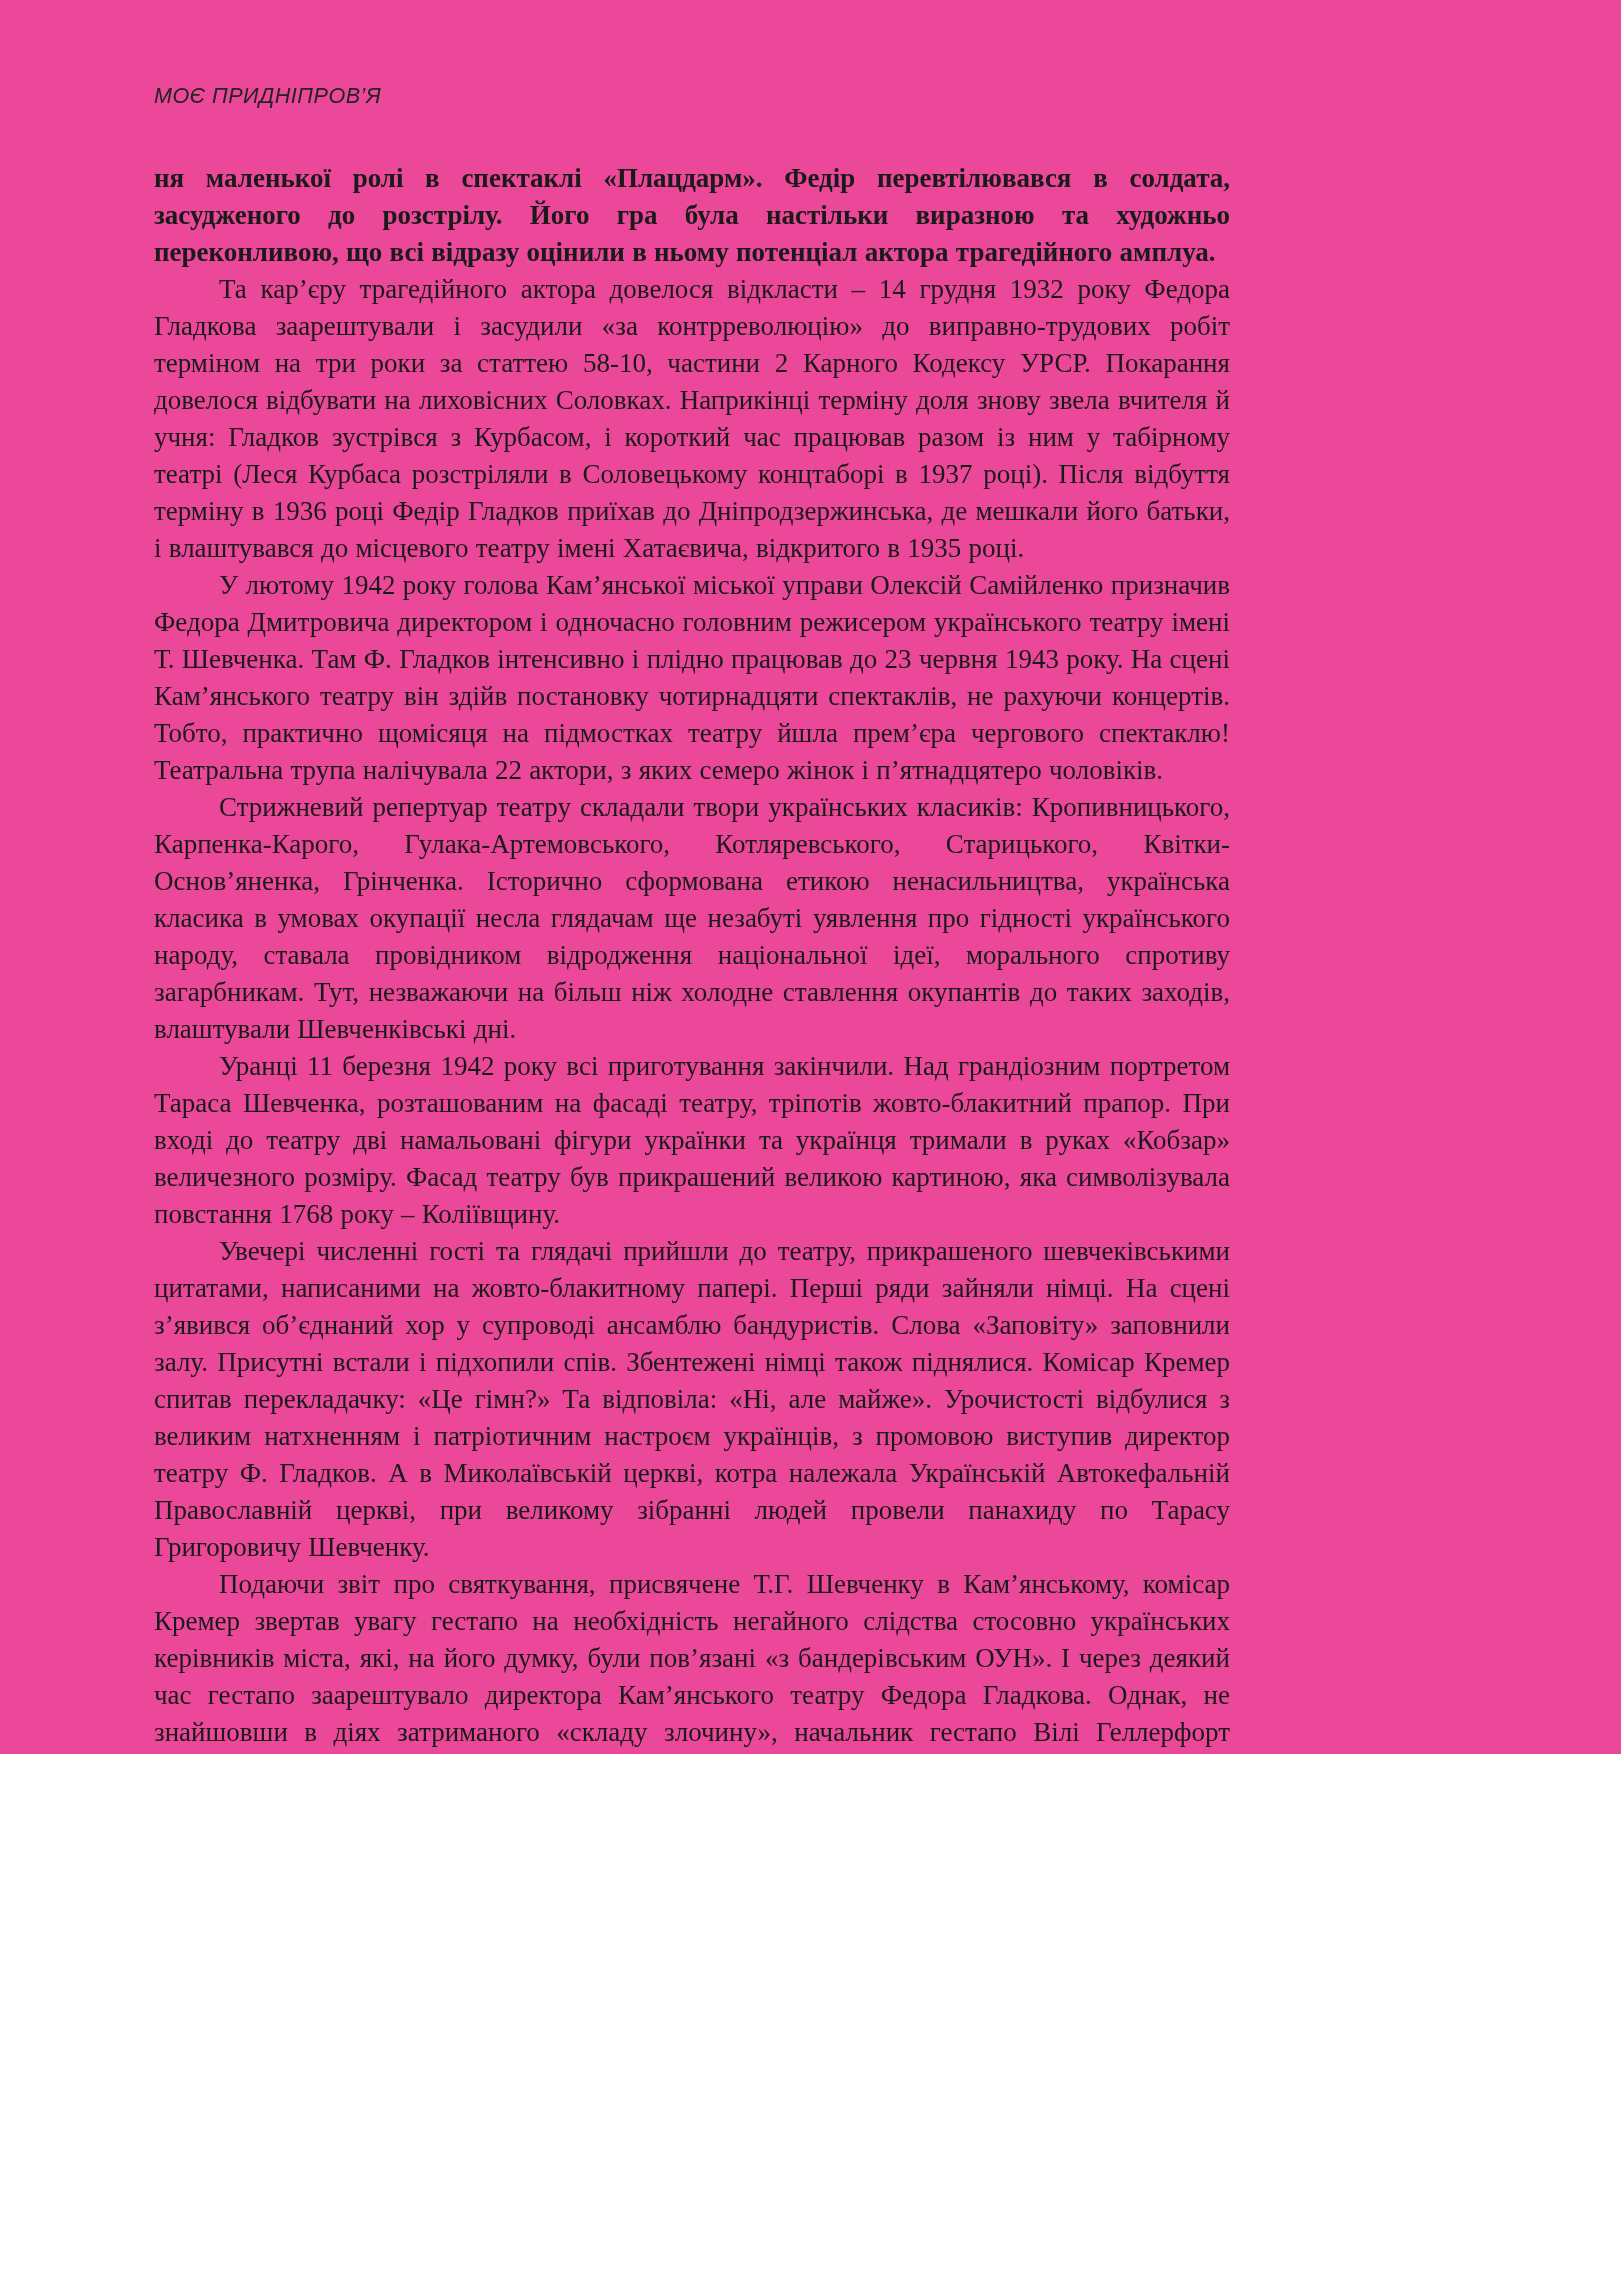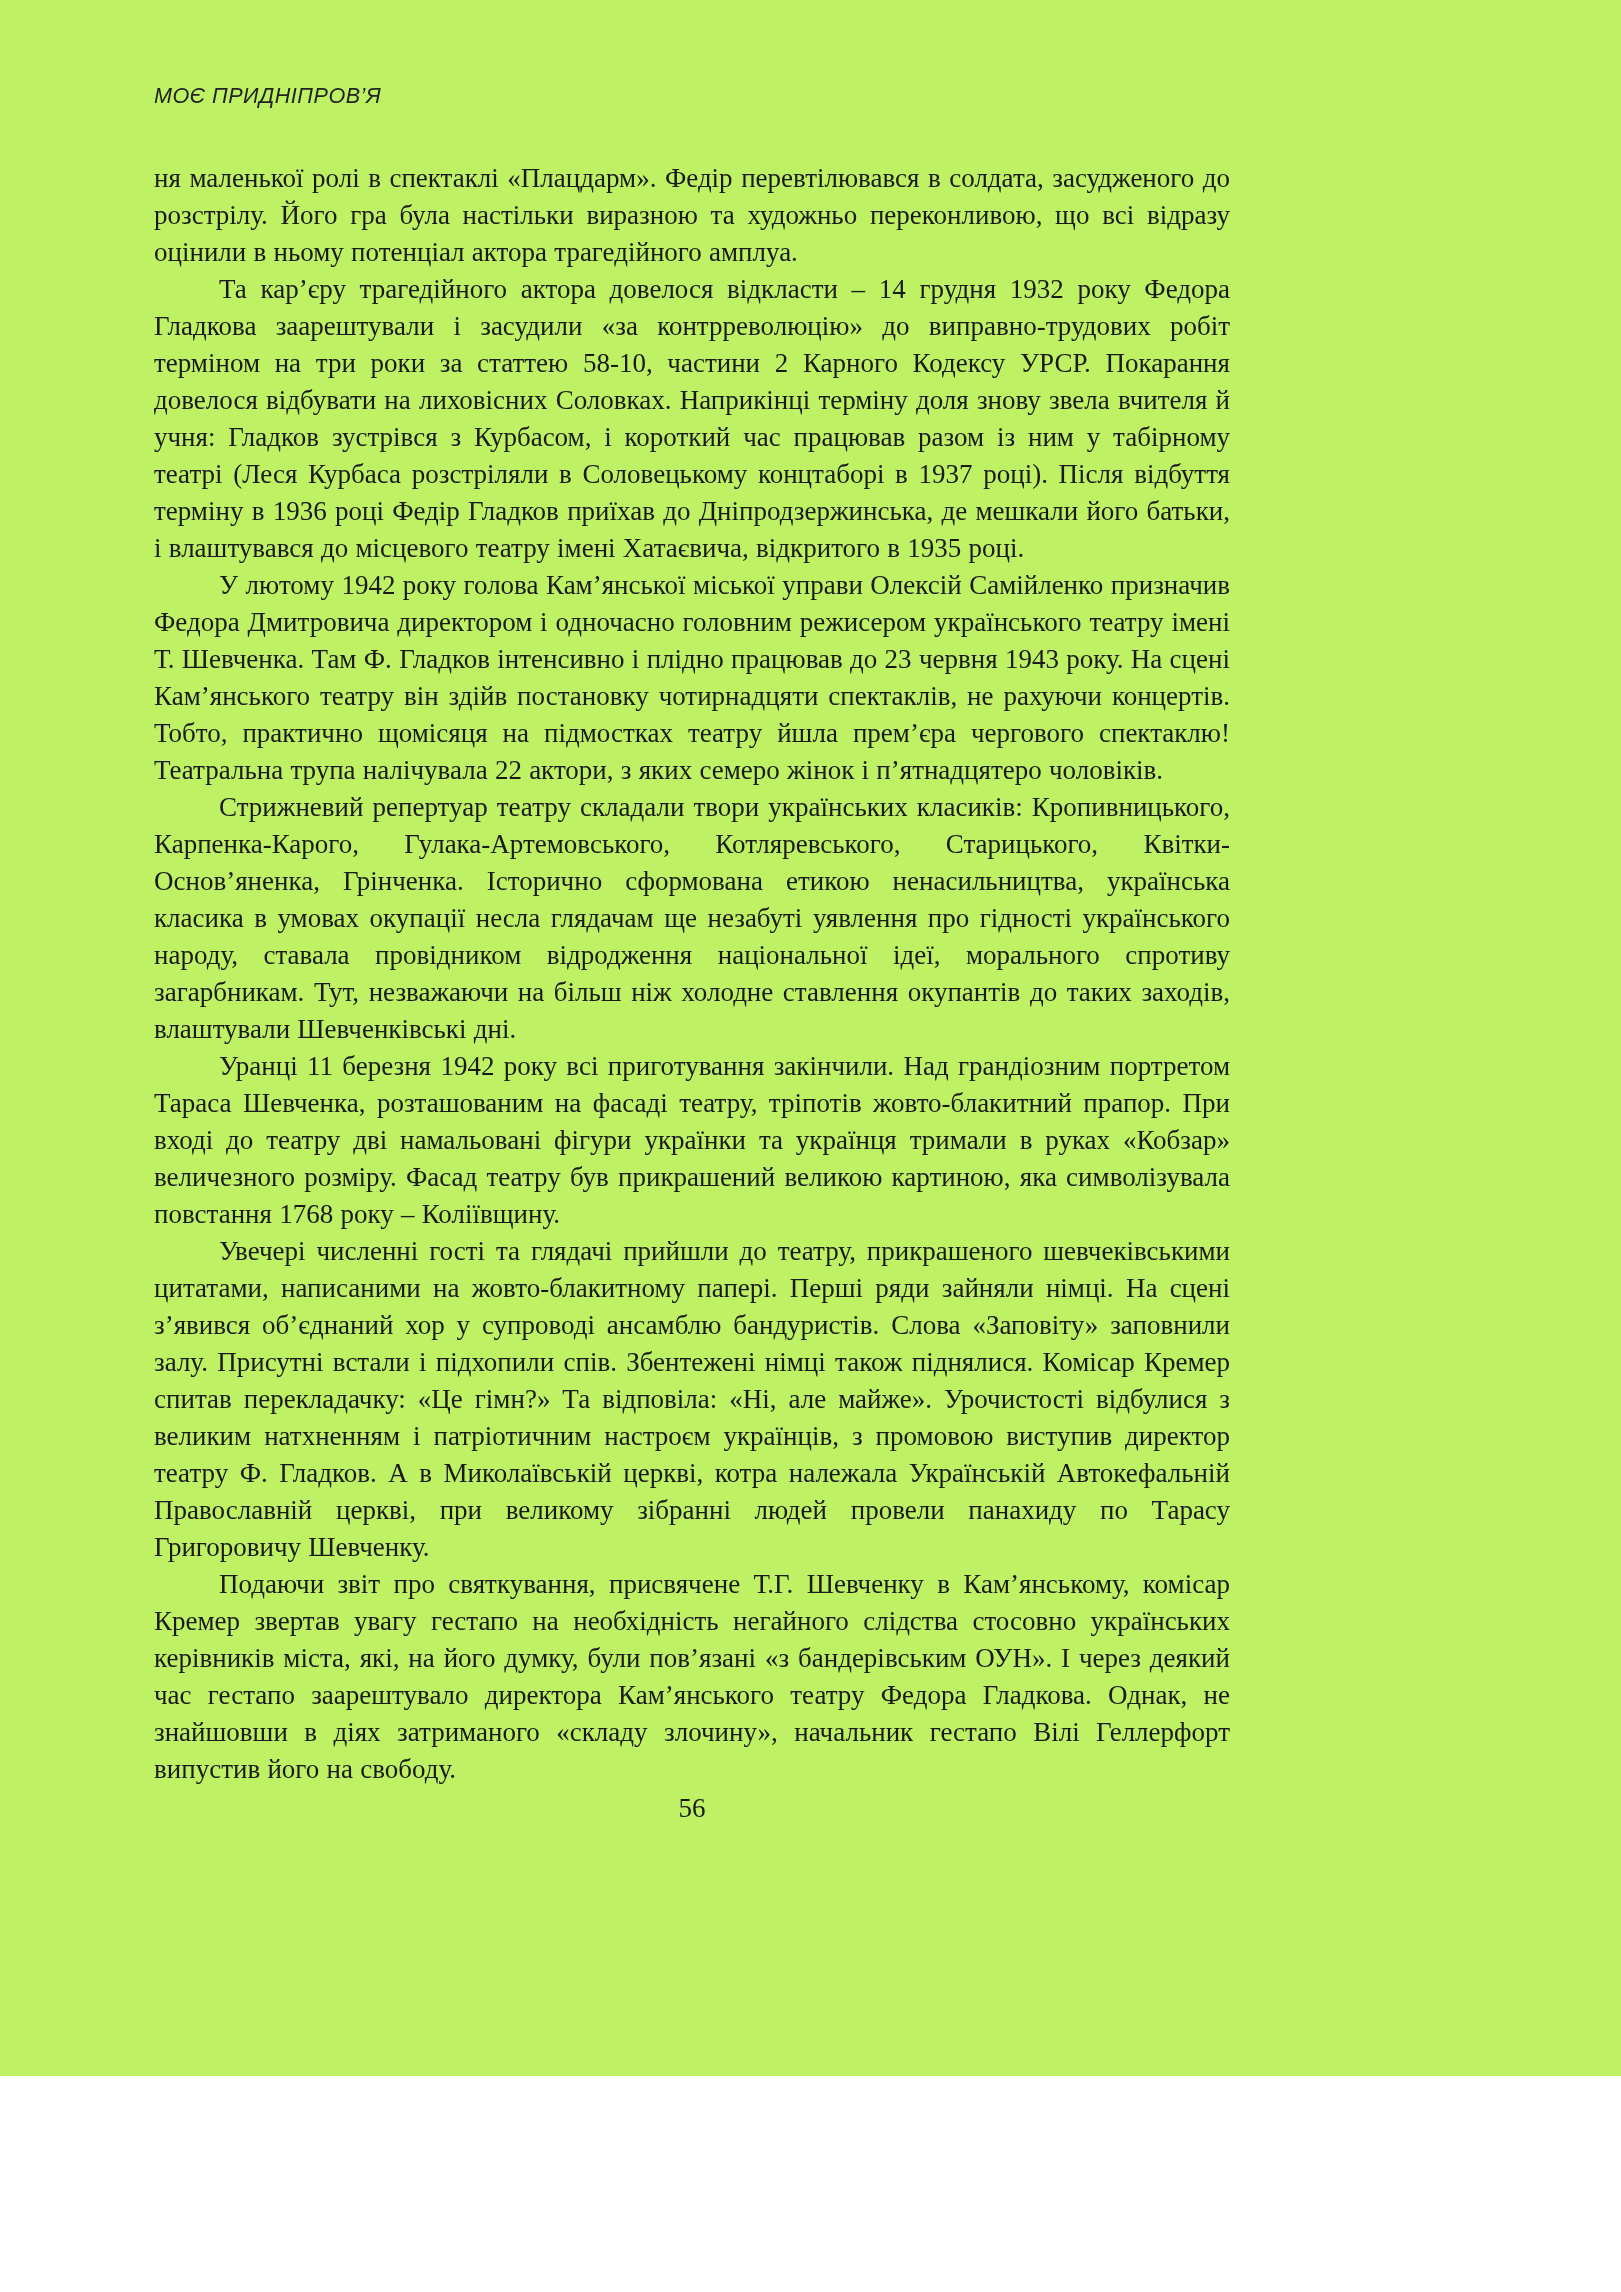--- a/index.html
+++ b/index.html
@@ -3,22 +3,22 @@
 <meta charset="utf-8">
 <style>
   html, body {
     margin: 0;
     padding: 0;
     background: #ffffff;
   }
   .page {
     position: relative;
     width: 1621px;
-    height: 2076px;
-    background: #bef264;
+    height: 1754px;
+    background: #ec4899;
     color: #1a1a1a;
     overflow: hidden;
   }
   .content {
     position: absolute;
     left: 154px;
     top: 83px;
     width: 1076px;
   }
   .running-header {
@@ -34,20 +34,21 @@
     font-size: 27px;
     line-height: 37px;
     text-align: justify;
     text-indent: 65px;
     margin: 0;
     font-variant-numeric: oldstyle-nums;
     word-spacing: 0.5px;
   }
   .body-text p.continuation {
     text-indent: 0;
+    font-weight: bold;
   }
   .page-number {
     font-family: "Liberation Serif", serif;
     font-size: 27px;
     line-height: 37px;
     margin-top: 2px;
     text-align: center;
     font-variant-numeric: oldstyle-nums;
   }
 </style>

